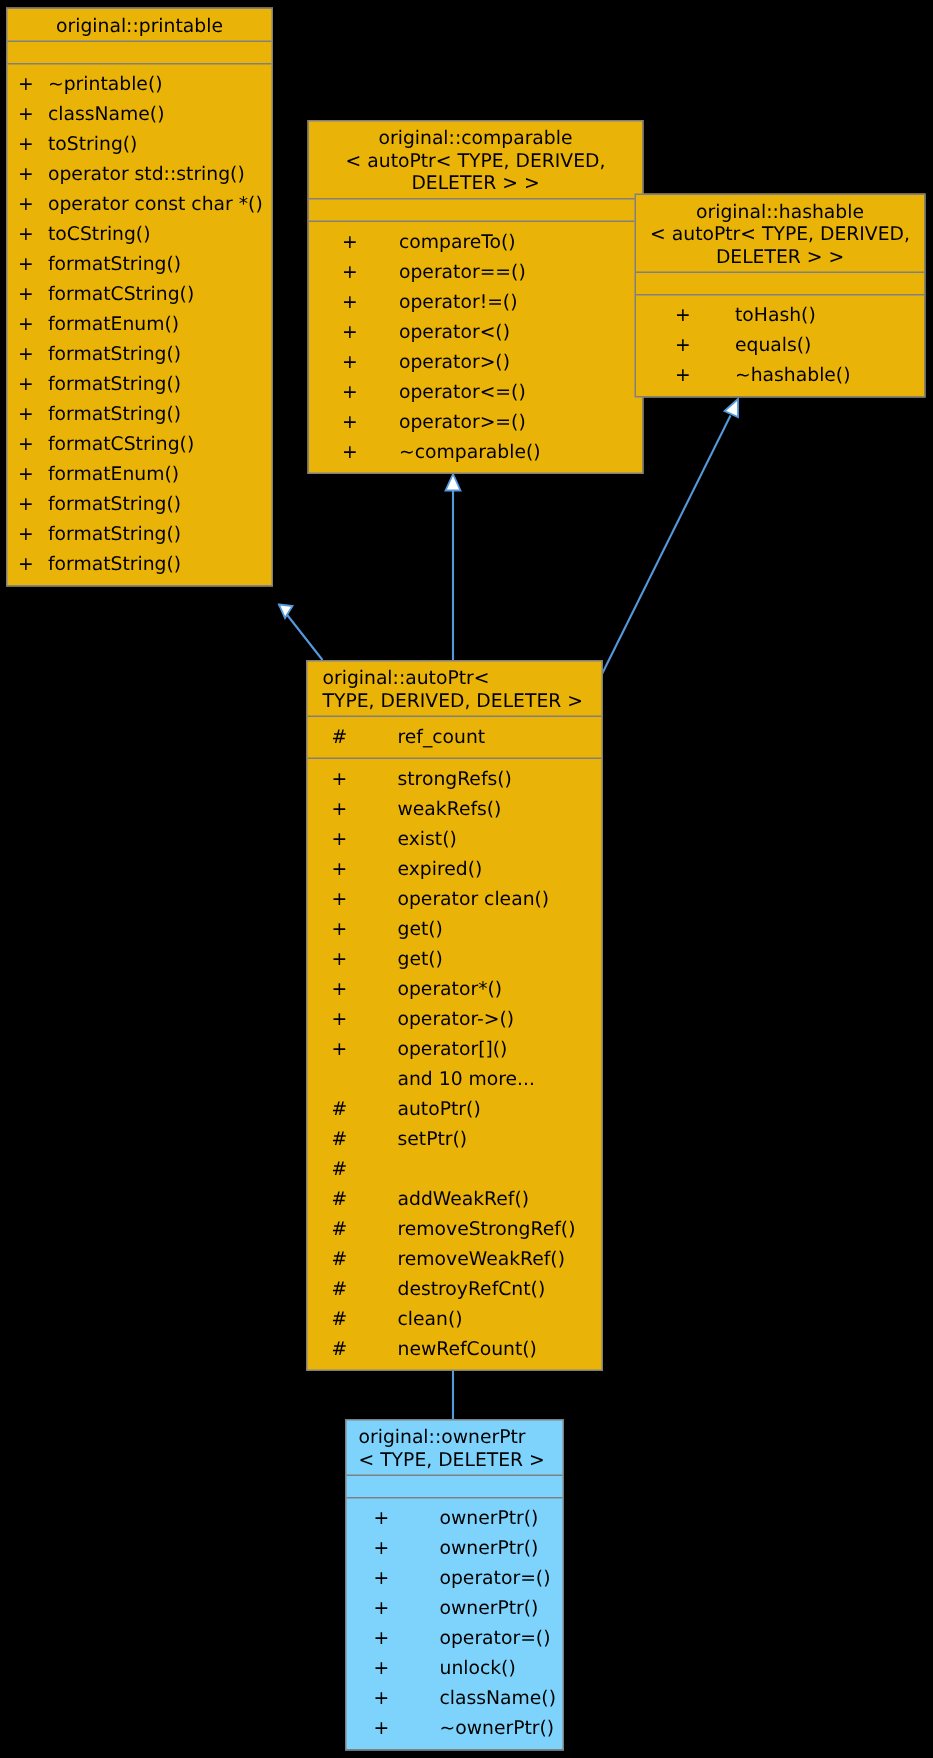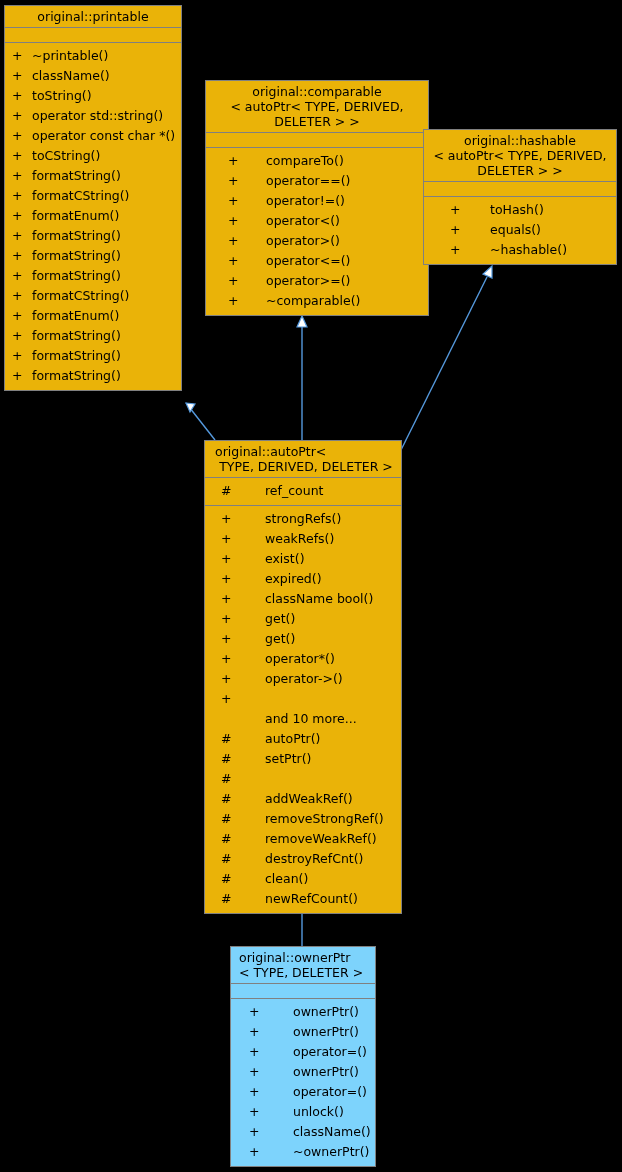--- a/index.html
+++ b/index.html
@@ -263,21 +263,21 @@
       <div class="row">
           <span class="vis">+</span>
           <span class="mem">~hashable()</span>
         </div>
     </div>
   </div>
 
   <div class="node" id="node-autoptr">
     <div class="title">
       <span class="t-line" style="text-align:left;padding-left:6px;">original::autoPtr&lt;</span>
-      <span class="t-line" style="text-align:center;padding-left:6px;">TYPE, DERIVED, DELETER &gt;</span>
+      <span class="t-line" style="text-align:left;padding-left:6px;">TYPE, DERIVED, DELETER &gt;</span>
     </div>
     <div class="sep"></div>
     <div class="compartment auto-list">
       <div class="row">
           <span class="vis">#</span>
           <span class="mem">ref_count</span>
         </div>
     </div>
     <div class="sep"></div>
     <div class="compartment auto-list">
@@ -292,40 +292,41 @@
       <div class="row">
           <span class="vis">+</span>
           <span class="mem">exist()</span>
         </div>
       <div class="row">
           <span class="vis">+</span>
           <span class="mem">expired()</span>
         </div>
       <div class="row">
           <span class="vis">+</span>
-          <span class="mem">className bool()</span>
+          <span class="mem">operator clean()</span>
         </div>
       <div class="row">
           <span class="vis">+</span>
           <span class="mem">get()</span>
         </div>
       <div class="row">
           <span class="vis">+</span>
           <span class="mem">get()</span>
         </div>
       <div class="row">
           <span class="vis">+</span>
           <span class="mem">operator*()</span>
         </div>
       <div class="row">
           <span class="vis">+</span>
           <span class="mem">operator-&gt;()</span>
         </div>
       <div class="row">
           <span class="vis">+</span>
+          <span class="mem">operator[]()</span>
         </div>
       <div class="row">
           <span class="vis"></span>
           <span class="mem">and 10 more...</span>
         </div>
       <div class="row">
           <span class="vis">#</span>
           <span class="mem">autoPtr()</span>
         </div>
       <div class="row">

